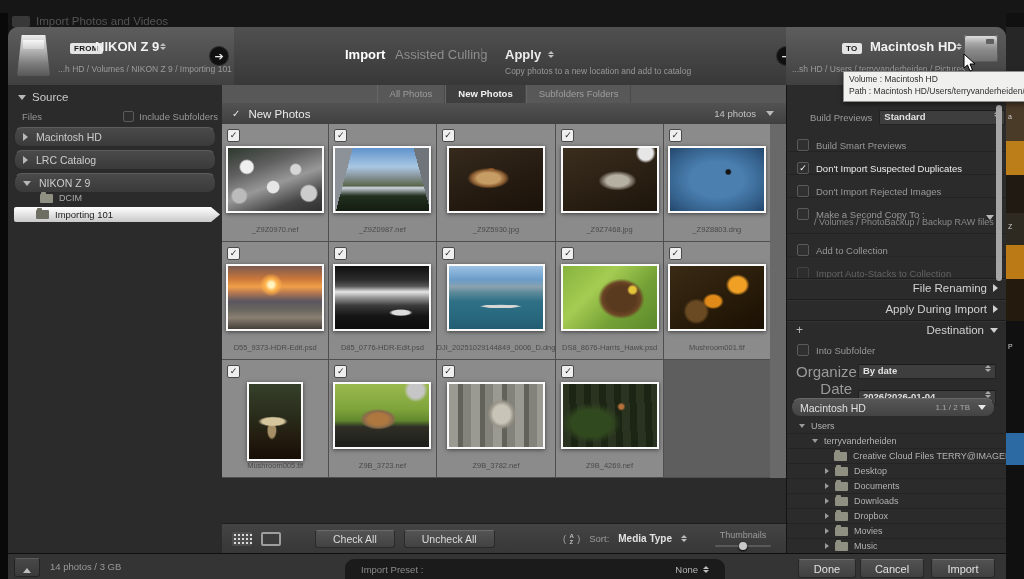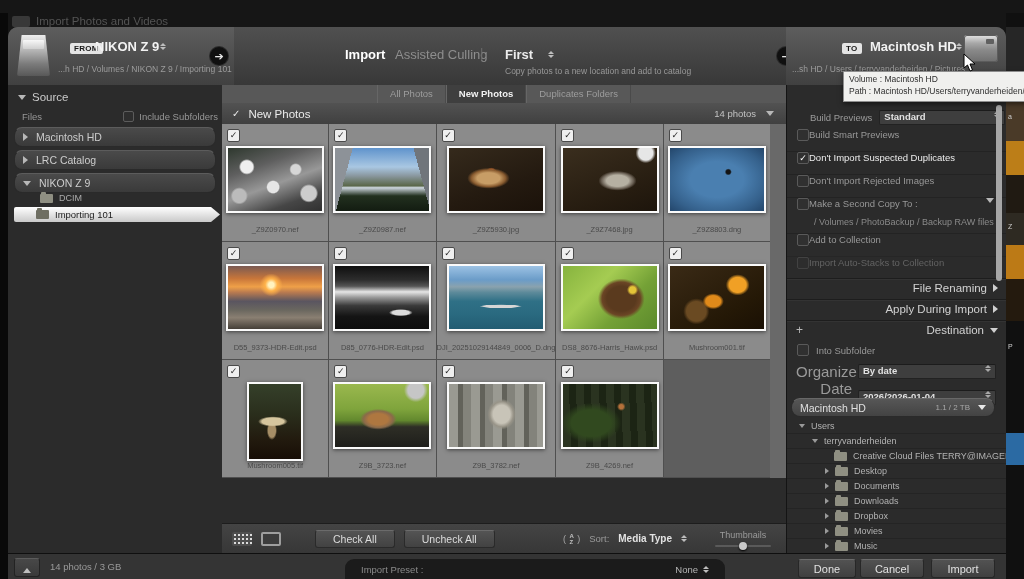--- a/index.html
+++ b/index.html
@@ -194,21 +194,21 @@
   .rp-header{position:absolute;right:8px;display:flex;align-items:center;gap:6px;font-size:11.5px;color:#d2d2d2;}
   .rsep{position:absolute;left:0;width:100%;height:1px;background:#1d1d1d;box-shadow:0 1px 0 rgba(255,255,255,.04);}
   .bp-row{position:absolute;left:0;top:22px;width:100%;height:20px;display:flex;align-items:center;padding-left:23px;box-sizing:border-box;}
   .bp-lbl{font-size:9.5px;color:#9a9a9a;}
   .dd{display:flex;align-items:flex-start;background:#3e3e3e;border:1px solid #222;border-top-color:#1c1c1c;border-radius:2px;
     color:#e2e2e2;font-size:9.5px;height:15px;padding:0 4px;box-sizing:border-box;}
   .dd .dval{flex:1;font-weight:bold;}
   .dd .dcaret .u{border-bottom-color:#a8a8a8;}
   .dd .dcaret .d{border-top-color:#a8a8a8;}
   #fh-options{position:absolute;left:0;top:44px;width:100%;}
-  .fh-row{display:flex;align-items:flex-start;height:22px;padding-left:10px;border-top:1px solid #232323;position:relative;}
+  .fh-row{display:flex;align-items:flex-end;gap:7px;height:22px;padding-left:10px;border-top:1px solid #232323;position:relative;}
   .fh-row:first-child{border-top:none;}
   .fh-box{width:10px;height:10px;border:1px solid #5a5a5a;background:#303030;border-radius:2px;font-size:9px;line-height:10px;
     text-align:center;color:#fff;flex:none;}
   .fh-label{font-size:9.5px;color:#989898;}
   .fh-row.on .fh-label{color:#ececec;}
   .fh-row.dis{opacity:.5;}
   .fh-sub{font-size:9px;color:#8a8a8a;padding:0 0 6px 27px;margin-top:-3px;}
   .fh-row .mini-tri{position:absolute;right:12px;}
   .dest-row{position:absolute;display:flex;align-items:center;}
   .dest-lbl{font-size:15px;color:#9a9a9a;text-align:right;margin-left:9px;}
@@ -269,21 +269,21 @@
           <i class="d"></i>
         </span>
       <span class="hdr-path" style="position:absolute;left:50px;top:37px">...h HD / Volumes / NIKON Z 9 / Importing 101</span>
     </div>
 
     <div class="circle-btn" style="left:202px;top:20px">➔</div>
 
     <span class="tab-import">Import</span>
     <span class="tab-assisted">Assisted Culling</span>
     <span class="tab-div">|</span>
-    <span class="tab-copy">First</span>
+    <span class="tab-copy">Apply</span>
     <span class="dcaret" style="position:absolute;left:540px;top:24px">
         <i class="u"></i>
         <i class="d"></i>
       </span>
     <span class="copy-sub">Copy photos to a new location and add to catalog</span>
 
     <div class="circle-btn" style="left:769px;top:20px">➔</div>
 
     <div class="to-sec">
       <span class="badge" style="position:absolute;left:56px;top:16px">TO</span>
@@ -340,21 +340,21 @@
         <div class="src-folder sel">
           <span class="folder-ic"></span>
           <span>Importing 101</span>
         </div>
       </div>
   </div>
 
   <div class="view-tabs" id="view-tabs">
       <span class="vtab">All Photos</span>
       <span class="vtab active">New Photos</span>
-      <span class="vtab">Duplicates Folders</span>
+      <span class="vtab">Subfolders Folders</span>
     </div>
   <div class="group-header">
     <span class="gh-check">✓</span>
     <span class="gh-title">New Photos</span>
     <span class="gh-count">14 photos</span>
     <span class="tri down gh-tri"></span>
   </div>
 
   <div id="photo-grid">
       <div class="cell">

